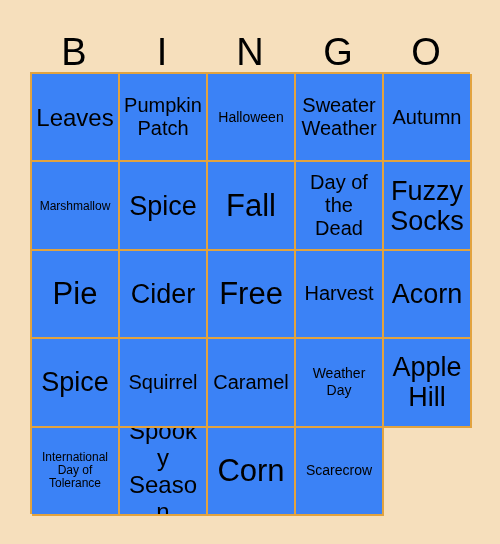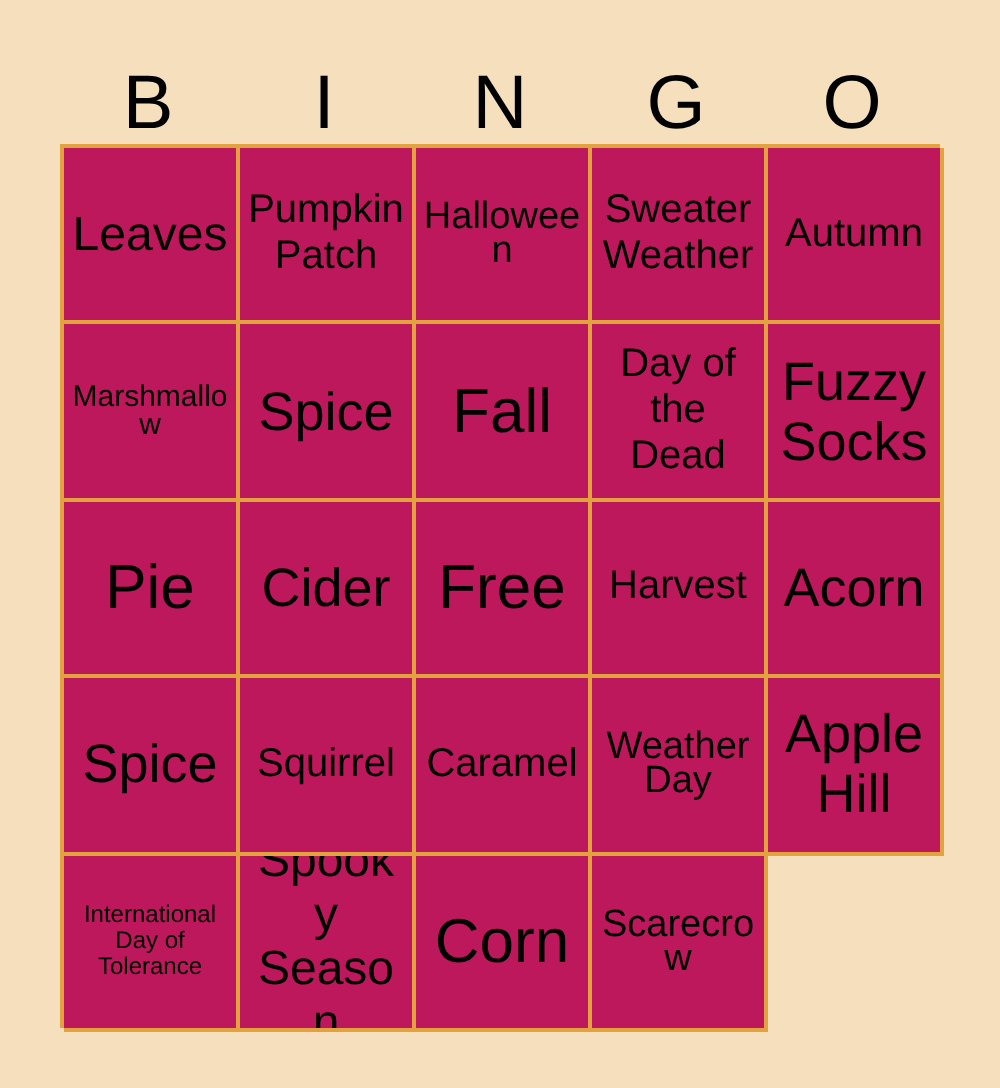--- a/index.html
+++ b/index.html
@@ -56,21 +56,21 @@
     border-left: 2px solid #e2a33f;
     display: grid;
     grid-template-columns: repeat(5, 88px);
     grid-template-rows: repeat(5, 88.4px);
   }
 
   .cell {
     box-sizing: border-box;
     border-right: 2px solid #e2a33f;
     border-bottom: 2px solid #e2a33f;
-    background: #be185d;
+    background: #3b82f6;
     display: flex;
     align-items: center;
     justify-content: center;
     text-align: center;
     padding: 2px 3px;
     overflow: hidden;
   }
 
   .cell .cell-text {
     display: block;
@@ -79,23 +79,23 @@
     color: #000000;
     font-weight: 400;
     word-wrap: break-word;
   }
 
   
   .fs-xxl .cell-text { font-size: 31px; line-height: 34px; }
   .fs-xl  .cell-text { font-size: 27px; line-height: 30px; }
   .fs-lg  .cell-text { font-size: 24px; line-height: 27px; }
   .fs-md  .cell-text { font-size: 20px; line-height: 23px; }
-  .fs-xs  .cell-text { font-size: 19px; line-height: 17px; }
+  .fs-xs  .cell-text { font-size: 14px; line-height: 17px; }
   .fs-xxs .cell-text { font-size: 12px; line-height: 13px; text-align: center; }
-  .fs-tiny .cell-text { font-size: 15px; line-height: 14px; }
+  .fs-tiny .cell-text { font-size: 12px; line-height: 14px; }
 </style>
 </head>
 <body>
 
 <div class="card">
 
   <div class="bingo-header">
     <div class="letter">B</div>
     <div class="letter">I</div>
     <div class="letter">N</div>

